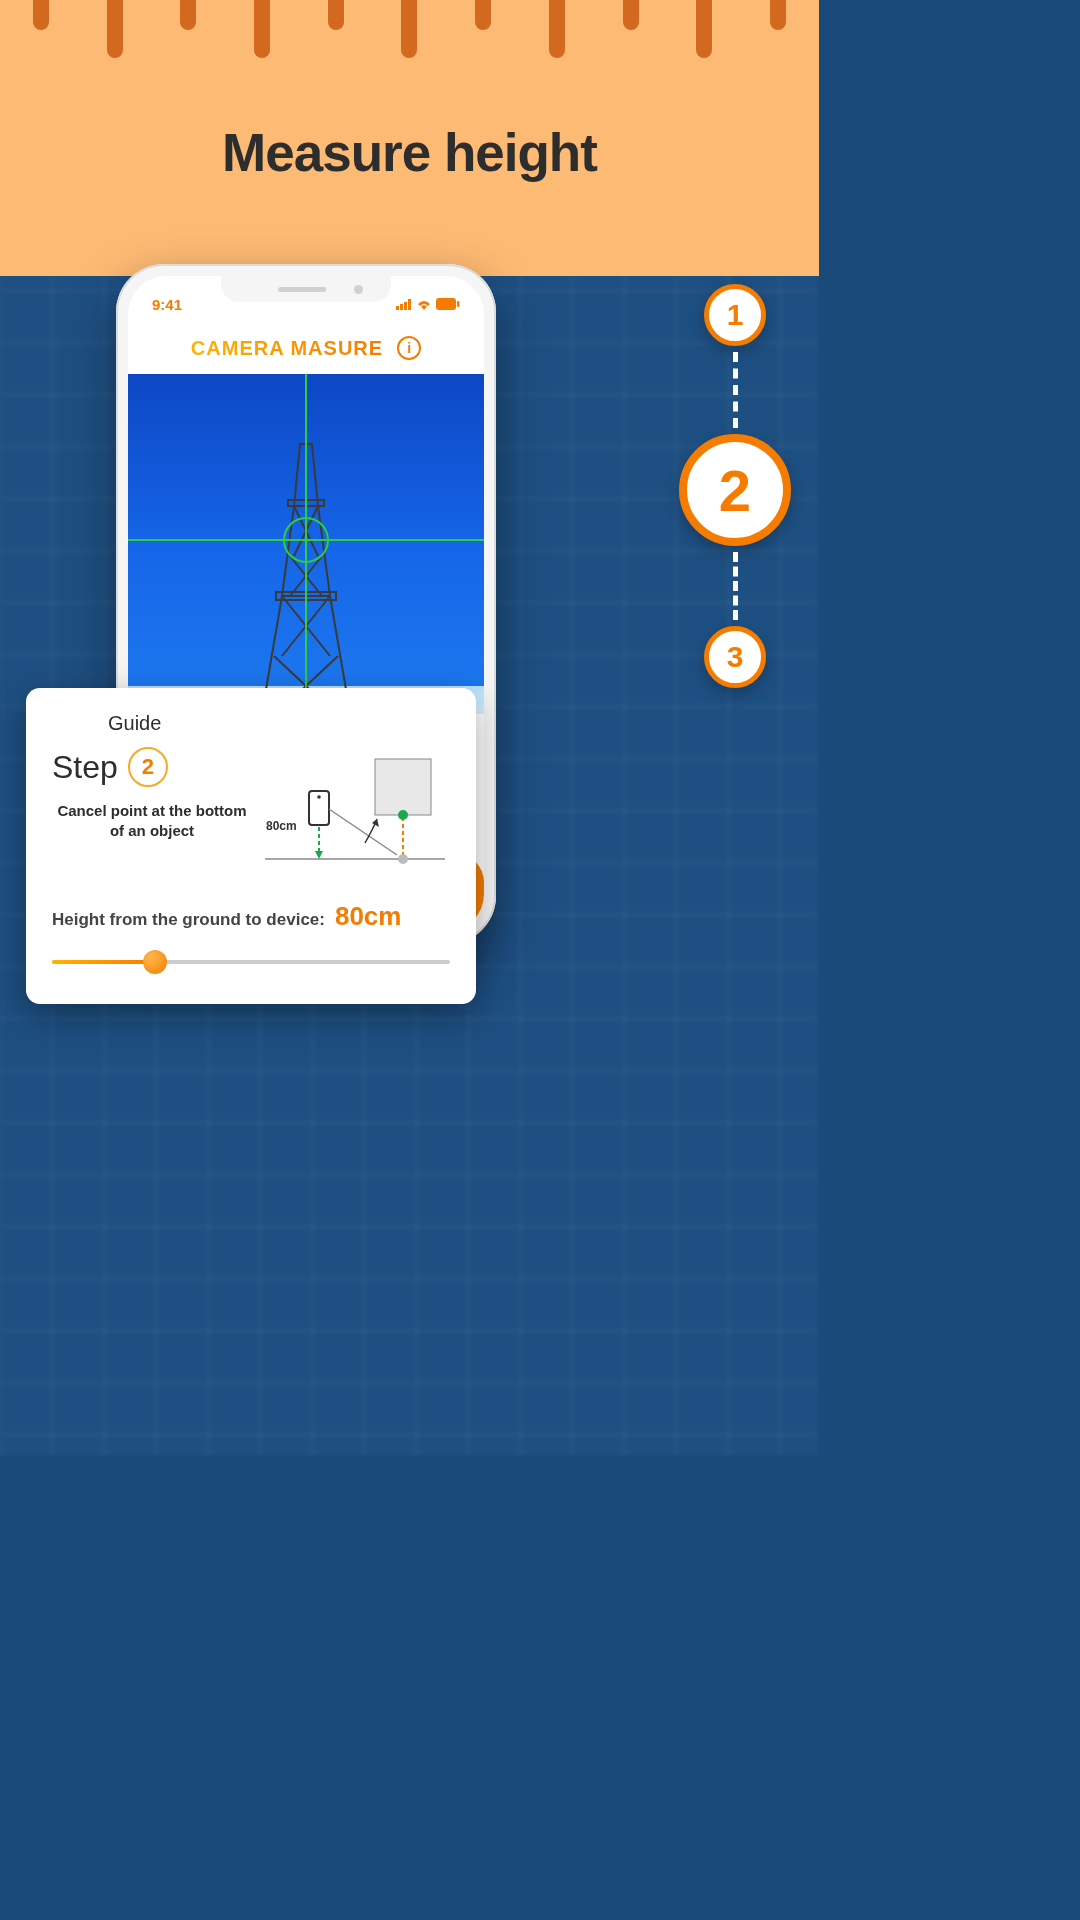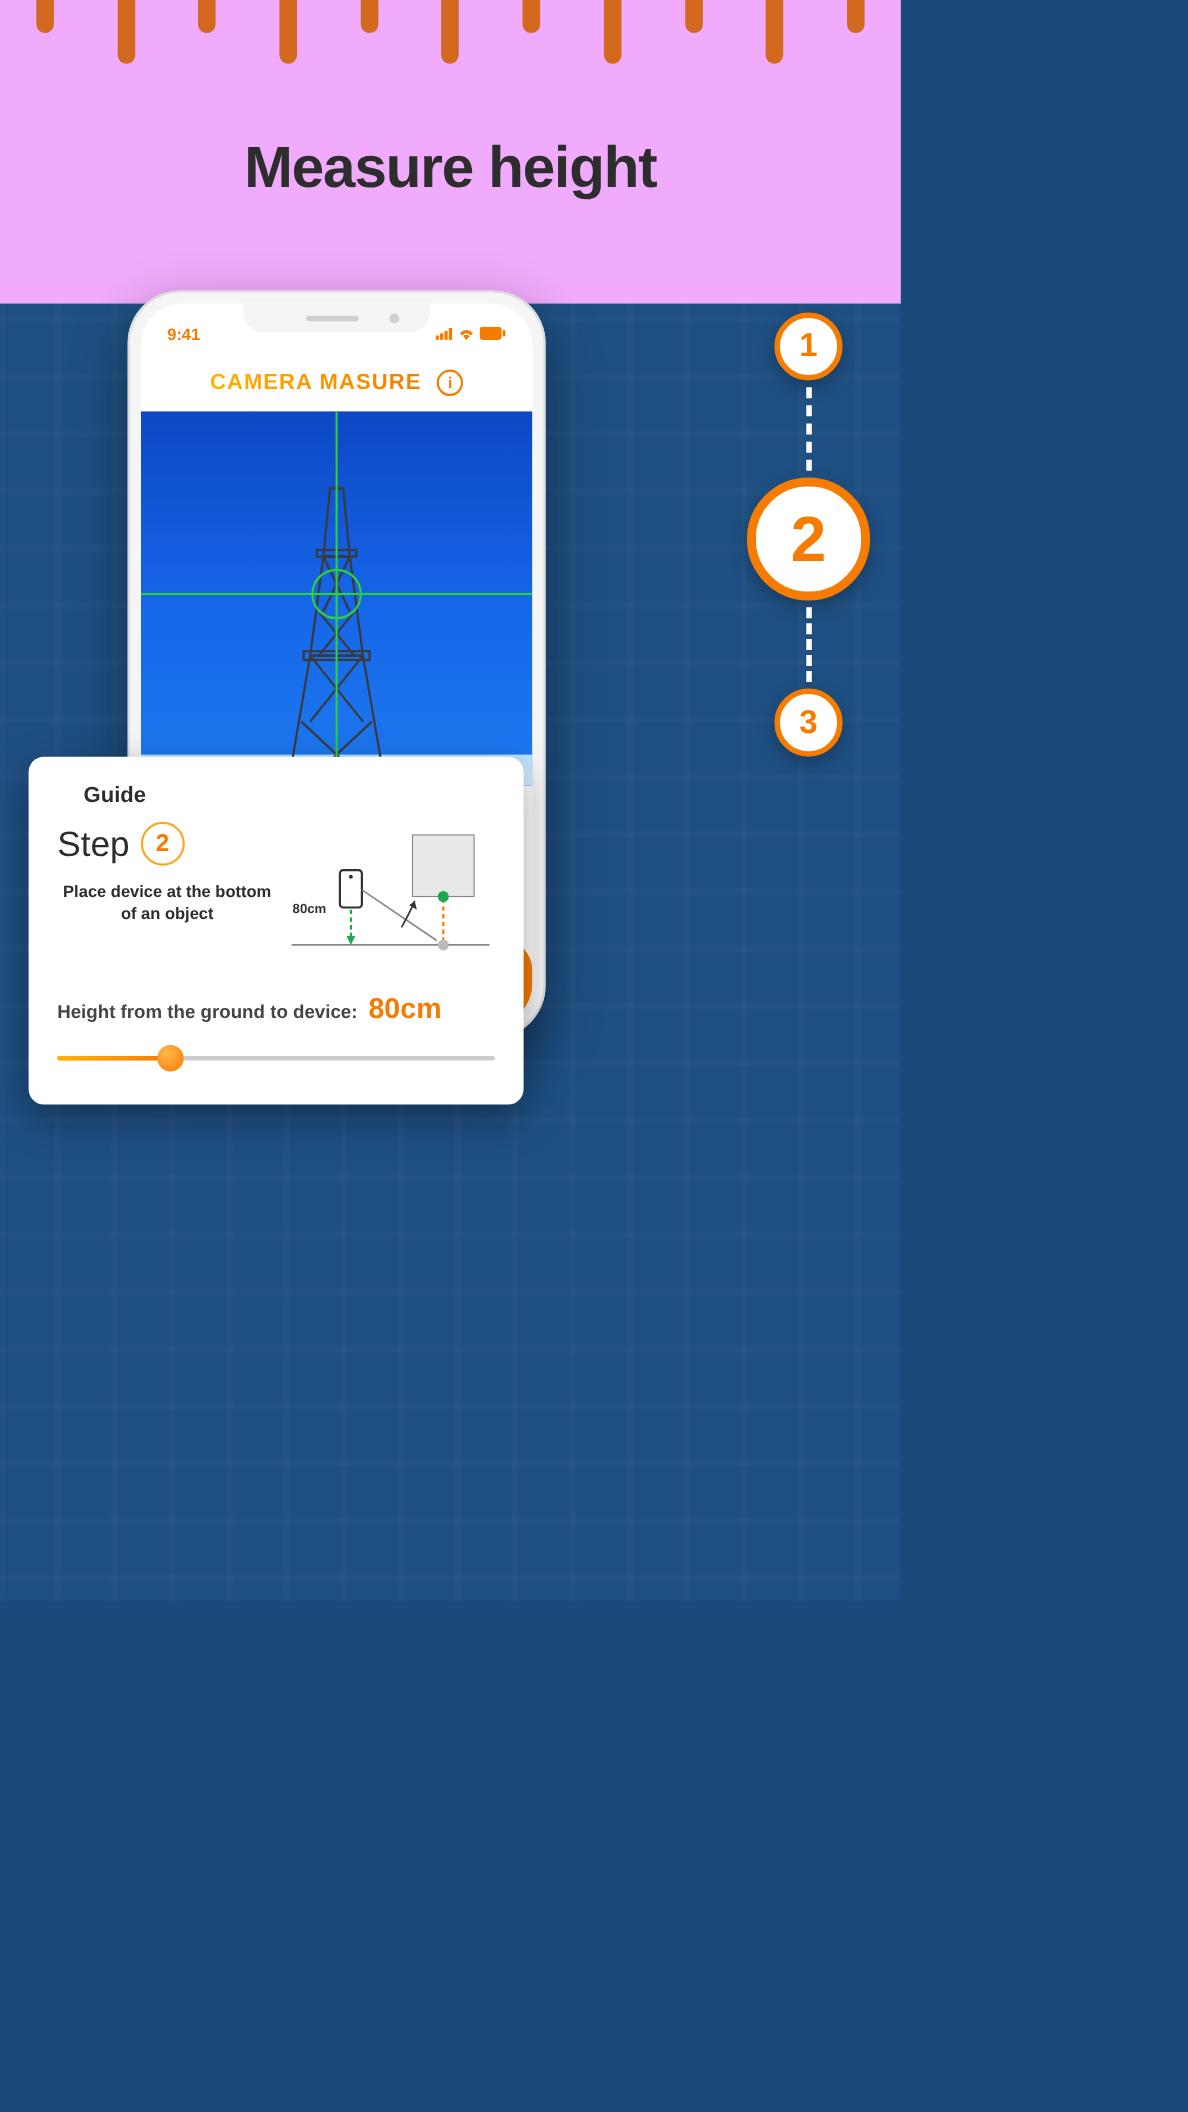--- a/index.html
+++ b/index.html
@@ -10,21 +10,21 @@
   overflow: hidden;
   position: relative;
   background: #1a4a7a;
 }
 
 
 .header-banner {
   position: absolute;
   top: 0; left: 0; right: 0;
   height: 276px;
-  background: #f0abfc;
+  background: #fdba74;
   display: flex;
   flex-direction: column;
   align-items: center;
   justify-content: center;
 }
 .ruler-ticks {
   position: absolute;
   top: 0; left: 0; right: 0;
   height: 60px;
   display: flex;
@@ -276,23 +276,23 @@
   top: 688px;
   left: 26px;
   width: 450px;
   background: #fff;
   border-radius: 14px;
   box-shadow: 0 12px 36px rgba(0,0,0,0.35);
   padding: 24px 26px 30px;
 }
 .guide-title {
   font-size: 20px;
-  font-weight: 700;
+  font-weight: 400;
   color: #2d2d2d;
-  margin-left: 24px;
+  margin-left: 56px;
   margin-bottom: 12px;
 }
 .guide-row {
   display: flex;
   gap: 8px;
 }
 .guide-left { flex: 0 0 200px; }
 .step-line {
   display: flex;
   align-items: center;
@@ -517,21 +517,21 @@
 <div class="guide-card">
   <div class="guide-title">Guide</div>
   <div class="guide-row">
     <div class="guide-left">
       <div class="step-line">
         <span class="step-word">Step</span>
         <span class="step-circle">
             <span>2</span>
           </span>
       </div>
-      <div class="step-desc">Place device at the bottom of an object</div>
+      <div class="step-desc">Cancel point at the bottom of an object</div>
     </div>
     <div class="diagram">
       <svg viewBox="0 0 180 130">
         <line x1="0" y1="112" x2="180" y2="112" stroke="#888" stroke-width="1.5"></line>
         <rect x="44" y="44" width="20" height="34" rx="3" fill="none" stroke="#333" stroke-width="2"></rect>
         <circle cx="54" cy="50" r="1.8" fill="#333"></circle>
         <line x1="54" y1="80" x2="54" y2="110" stroke="#1ba94c" stroke-width="2" stroke-dasharray="4 3"></line>
         <polygon points="54,112 50,104 58,104" fill="#1ba94c"></polygon>
         <rect x="110" y="12" width="56" height="56" fill="#e8e8e8" stroke="#888"></rect>
         <line x1="138" y1="70" x2="138" y2="110" stroke="#F57C00" stroke-width="2" stroke-dasharray="4 3"></line>

